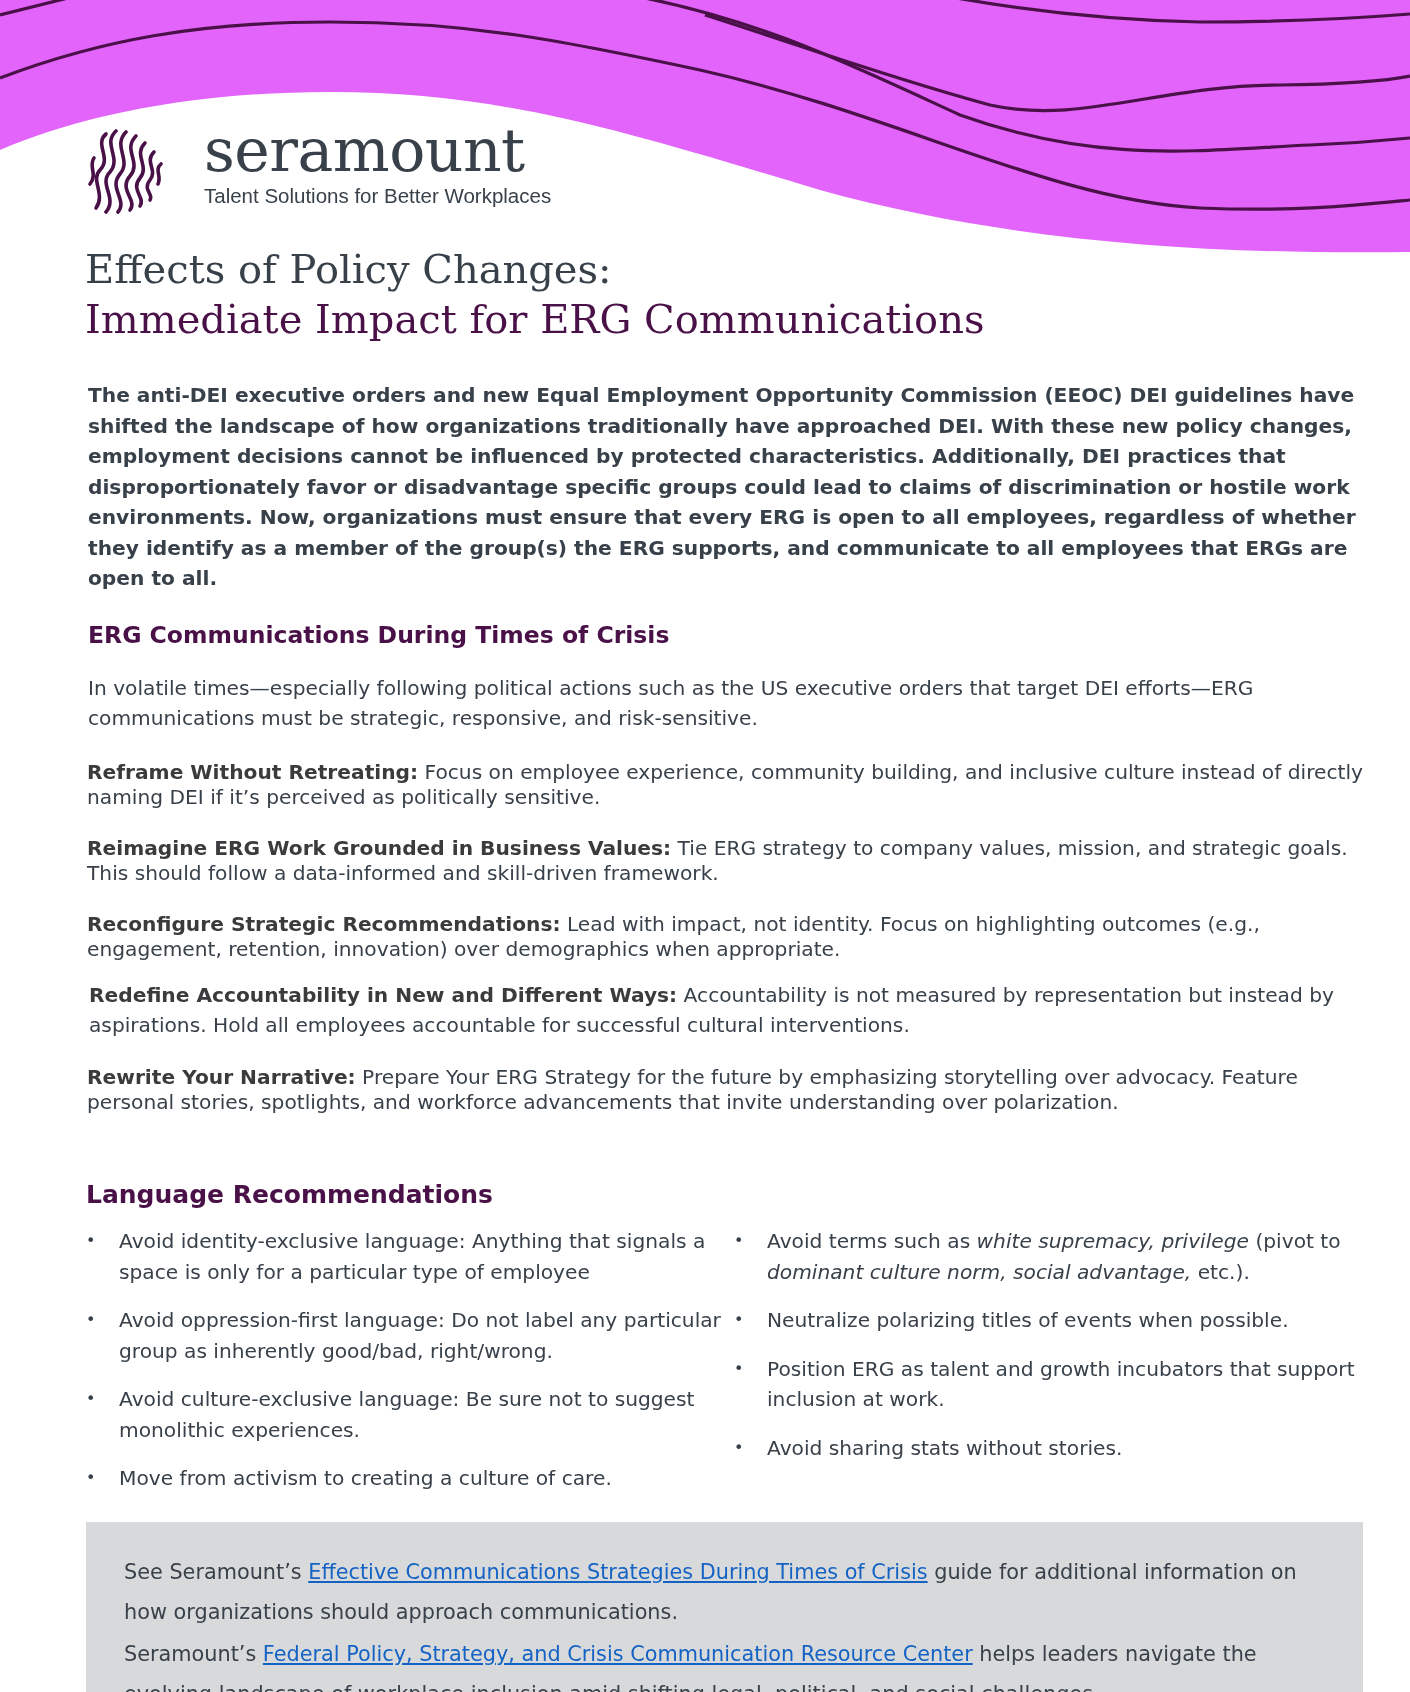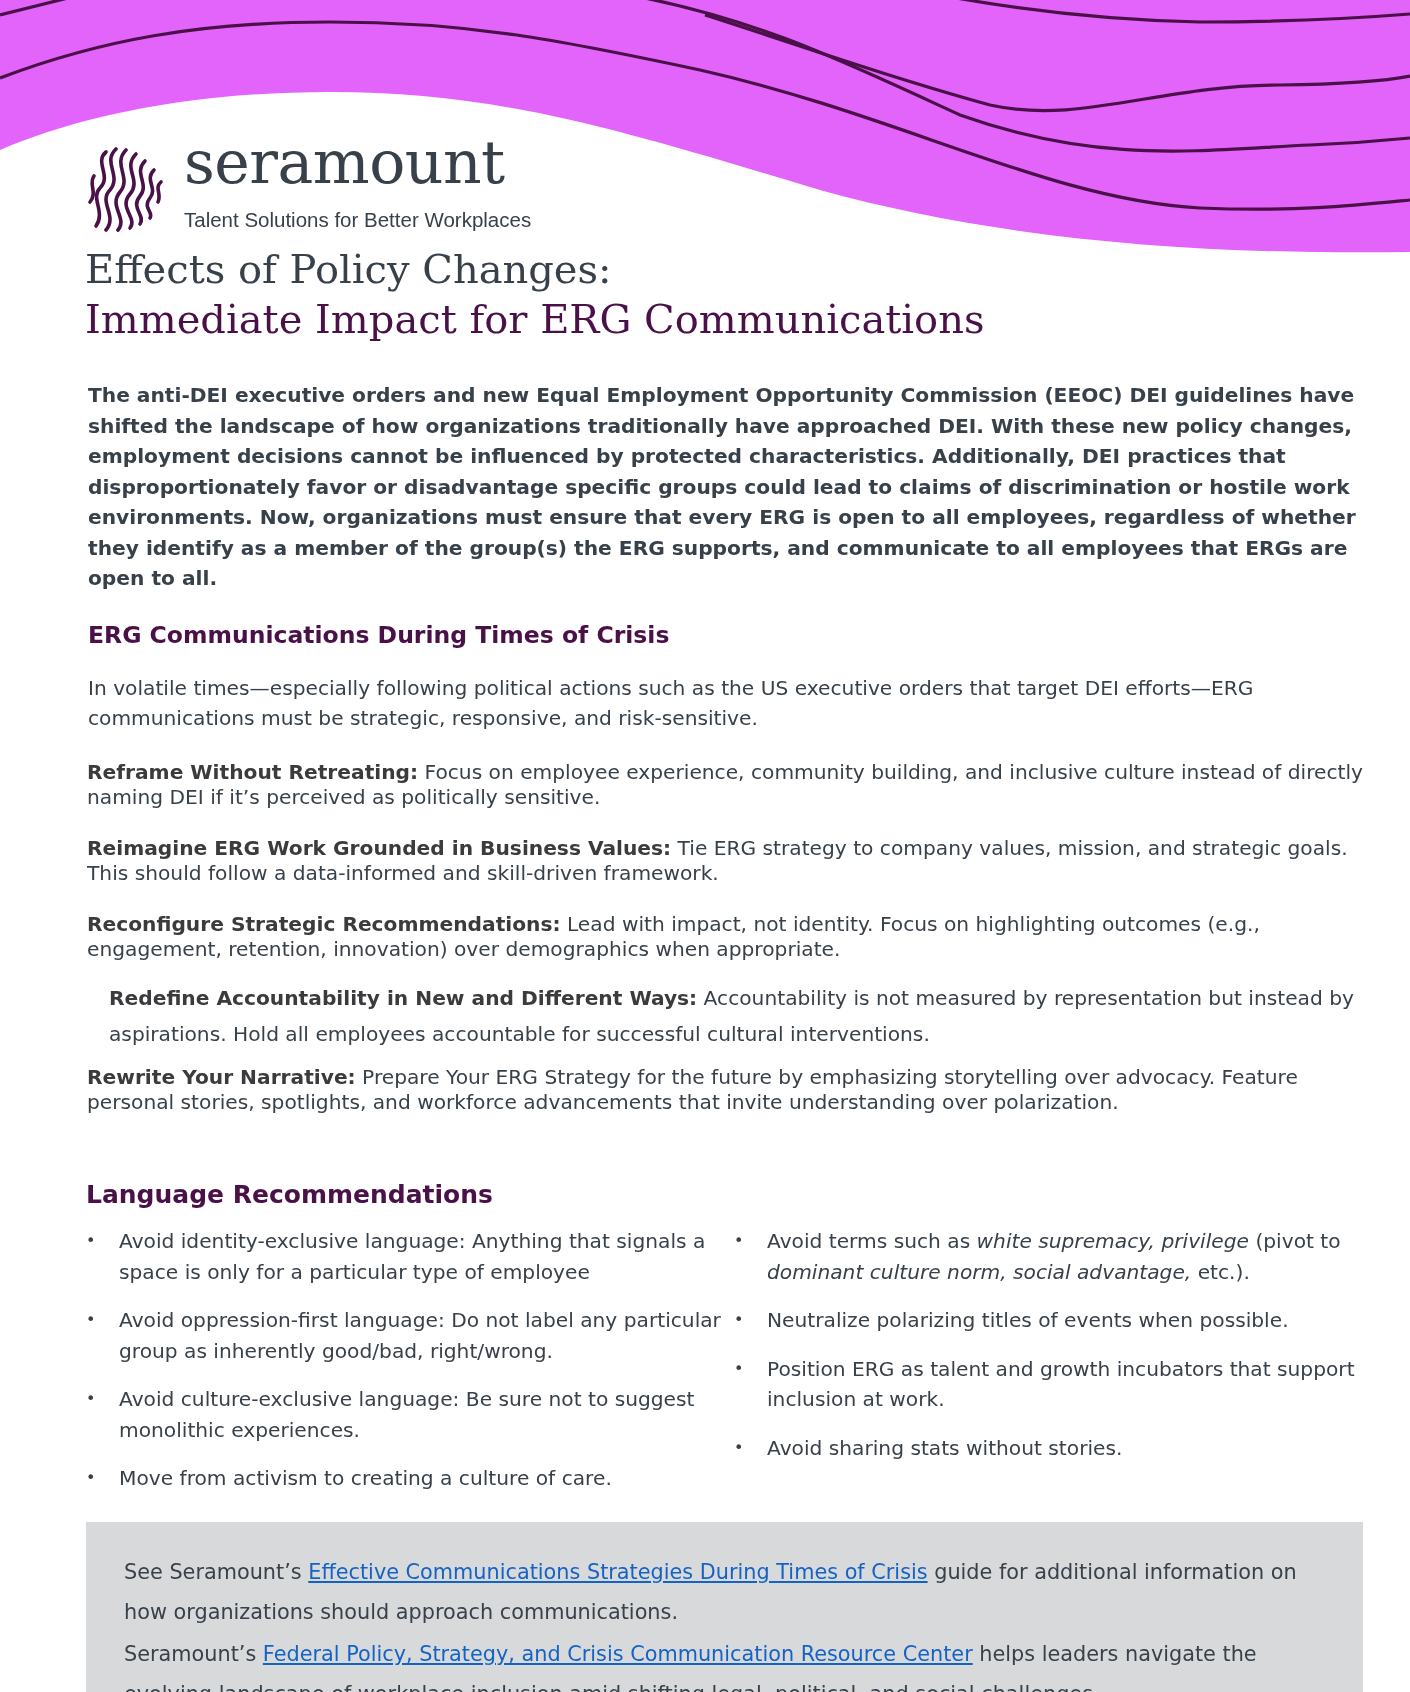--- a/index.html
+++ b/index.html
@@ -1,41 +1,41 @@
 <!DOCTYPE html>
 <html><head>
 <meta charset="utf-8">
 <style>
   * { margin: 0; padding: 0; box-sizing: border-box; }
   html, body { width: 1410px; height: 1692px; background: #ffffff; overflow: hidden; }
   body { position: relative; font-family: "DejaVu Sans", sans-serif; color: #3a3a3d; }
 
   .wave-header { position: absolute; left: 0; top: 0; width: 1410px; height: 270px; z-index: 0; }
 
-  .logo { position: absolute; left: 84px; top: 132px; display: flex; align-items: flex-end; z-index: 2; }
+  .logo { position: absolute; left: 84px; top: 120px; display: flex; align-items: flex-start; z-index: 2; gap: 20px; }
   .logo-mark { width: 82px; height: 86px; margin-top: 8px; }
   .logo-text { margin-left: 18px; }
   .logo-word { font-family: "DejaVu Serif", serif; font-size: 60px; line-height: 60px; color: #38414a; letter-spacing: -0.5px; font-weight: normal; }
-  .logo-tag { font-family: "Liberation Sans", sans-serif; font-size: 20.5px; color: #38414a; margin-top: 16px; letter-spacing: 0px; }
+  .logo-tag { font-family: "Liberation Sans", sans-serif; font-size: 20.5px; color: #38414a; margin-top: 4px; letter-spacing: 0px; }
 
   .title { position: absolute; left: 85px; top: 244px; z-index: 2; font-family: "DejaVu Serif", serif; font-size: 40px; line-height: 50px; }
   .title-line1 { color: #38414a; }
   .title-line2 { color: #4a1048; }
 
   .intro { position: absolute; left: 88px; top: 380px; width: 1270px; font-size: 20.2px; line-height: 30.5px; color: #38414a; z-index: 2; font-weight: bold; }
 
   .h2 { position: absolute; font-weight: bold; color: #4a1048; font-size: 23.5px; z-index: 2; }
   .h2-crisis { left: 88px; top: 621px; }
   .h2-lang { left: 86px; top: 1180px; font-size: 25px; }
 
   .crisis-intro { position: absolute; left: 88px; top: 673px; width: 1260px; font-size: 20.2px; line-height: 30px; color: #38414a; }
 
   .item { position: absolute; left: 87px; width: 1285px; font-size: 20.2px; line-height: 25px; color: #38414a; }
   .item b { font-weight: bold; color: #3b3b3e; }
-  .item.loose { line-height: 36px; margin-left: 20px; }
+  .item.loose { line-height: 30px; }
 
   ul.bullets { list-style: none; position: absolute; }
   ul.bullets li { position: relative; padding-left: 33px; font-size: 20.2px; line-height: 30.5px; color: #38414a; margin-bottom: 18px; }
   ul.bullets li::before { content: "•"; position: absolute; left: 0; top: 0; font-size: 16px; }
   .left-list { left: 86px; top: 1226px; width: 650px; }
   .right-list { left: 734px; top: 1226px; width: 630px; }
   .right-list li { margin-bottom: 18px; }
   em { }
 
   .callout { position: absolute; left: 86px; top: 1522px; width: 1277px; height: 190px; background: #d8d9db; }

